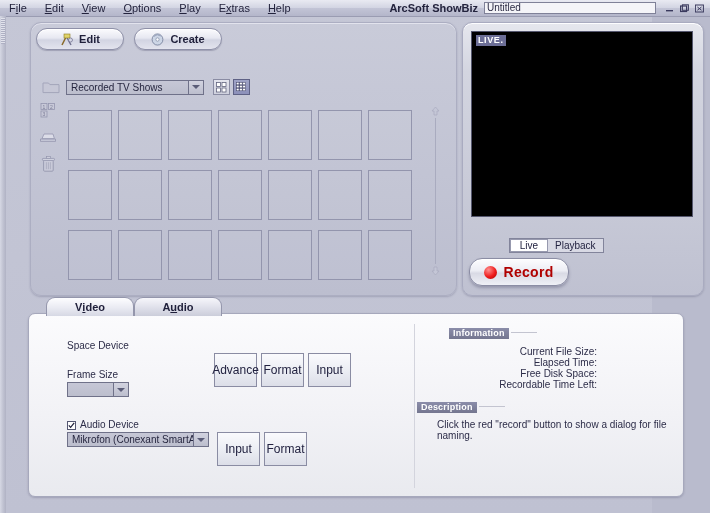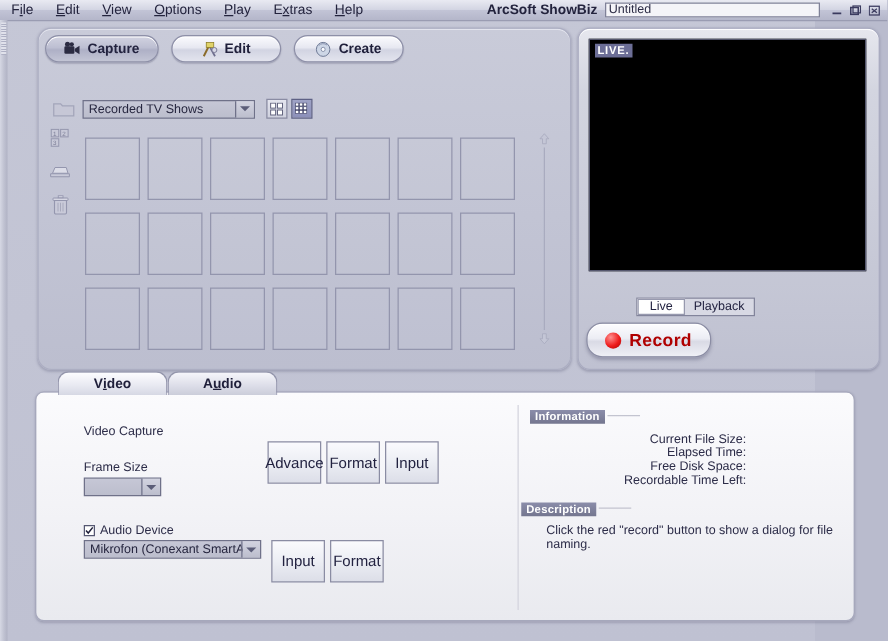--- a/index.html
+++ b/index.html
@@ -187,31 +187,20 @@
     </div>
   </div>
 
   <div class="frame-left">
     <div class="ridge"></div>
   </div>
 
   <div class="upper-panel"></div>
 
   <div class="tabrow">
-    <div class="pilltab active">
-      <span class="tabicon">
-        <svg width="14" height="13" viewBox="0 0 14 13">
-          <rect x="0.5" y="4" width="8" height="6" rx="1" fill="#2b2b42"></rect>
-          <path d="M8.8 6 L12.6 3.6 L12.6 10.4 L8.8 8 Z" fill="#2b2b42"></path>
-          <circle cx="3" cy="2.4" r="2" fill="#2b2b42"></circle>
-            <circle cx="6.4" cy="2.4" r="1.7" fill="#2b2b42"></circle>
-        </svg>
-      </span>
-      <span>Capture</span>
-    </div>
     <div class="pilltab">
       <span class="tabicon">
         <svg width="14" height="13" viewBox="0 0 14 13">
           <path d="M2 12 L7 2" stroke="#8a6b2a" stroke-width="1.6"></path>
           <path d="M11 12 L6 3" stroke="#6f6f8e" stroke-width="1.4"></path>
           <rect x="4" y="1" width="6" height="4" fill="#e0d36a" stroke="#8a7a20" stroke-width=".6"></rect>
           <circle cx="10.5" cy="7" r="2" fill="#d8d9e6" stroke="#6f6f8e" stroke-width=".7"></circle>
         </svg>
       </span>
       <span>Edit</span>
@@ -355,21 +344,21 @@
     <div class="ltab">
         <span>A</span>
         <u>u</u>
         <span>dio</span>
       </div>
   </div>
 
   <div class="lower-panel">
     <div class="vsep"></div>
 
-    <div class="flabel" style="left:38px;top:26px;">Video Capture</div>
+    <div class="flabel" style="left:38px;top:26px;">Space Device</div>
     <div class="btn" style="position:absolute;left:185px;top:39px;width:43px;">Advance</div>
     <div class="btn" style="position:absolute;left:232px;top:39px;width:43px;">Format</div>
     <div class="btn" style="position:absolute;left:279px;top:39px;width:43px;">Input</div>
 
     <div class="flabel" style="left:38px;top:55px;">Frame Size</div>
     <div class="combo" style="position:absolute;left:38px;top:68px;width:62px;">
       <span></span>
       <span class="arrow">
           <i></i>
         </span>
@@ -384,21 +373,21 @@
     </div>
     <div class="combo" style="position:absolute;left:38px;top:118px;width:142px;">
       <span style="overflow:hidden;white-space:nowrap;width:124px;">Mikrofon (Conexant SmartAudio H</span>
       <span class="arrow">
           <i></i>
         </span>
     </div>
     <div class="btn" style="position:absolute;left:188px;top:118px;width:43px;">Input</div>
     <div class="btn" style="position:absolute;left:235px;top:118px;width:43px;">Format</div>
 
-    <div class="grouphdr" style="left:395px;top:14px;">Information</div>
+    <div class="grouphdr" style="left:420px;top:14px;">Information</div>
     <div class="inforow" style="left: 408px; top: 32px; width: 160px;">Current File Size:</div>
     <div class="inforow" style="left: 408px; top: 43px; width: 160px;">Elapsed Time:</div>
     <div class="inforow" style="left: 408px; top: 54px; width: 160px;">Free Disk Space:</div>
     <div class="inforow" style="left: 408px; top: 65px; width: 160px;">Recordable Time Left:</div>
 
     <div class="grouphdr" style="left:388px;top:88px;">Description</div>
     <div class="desctext" style="left:408px;top:105px;width:240px;">Click the red "record" button to show a dialog for file naming.</div>
   </div>
 
 </div>

